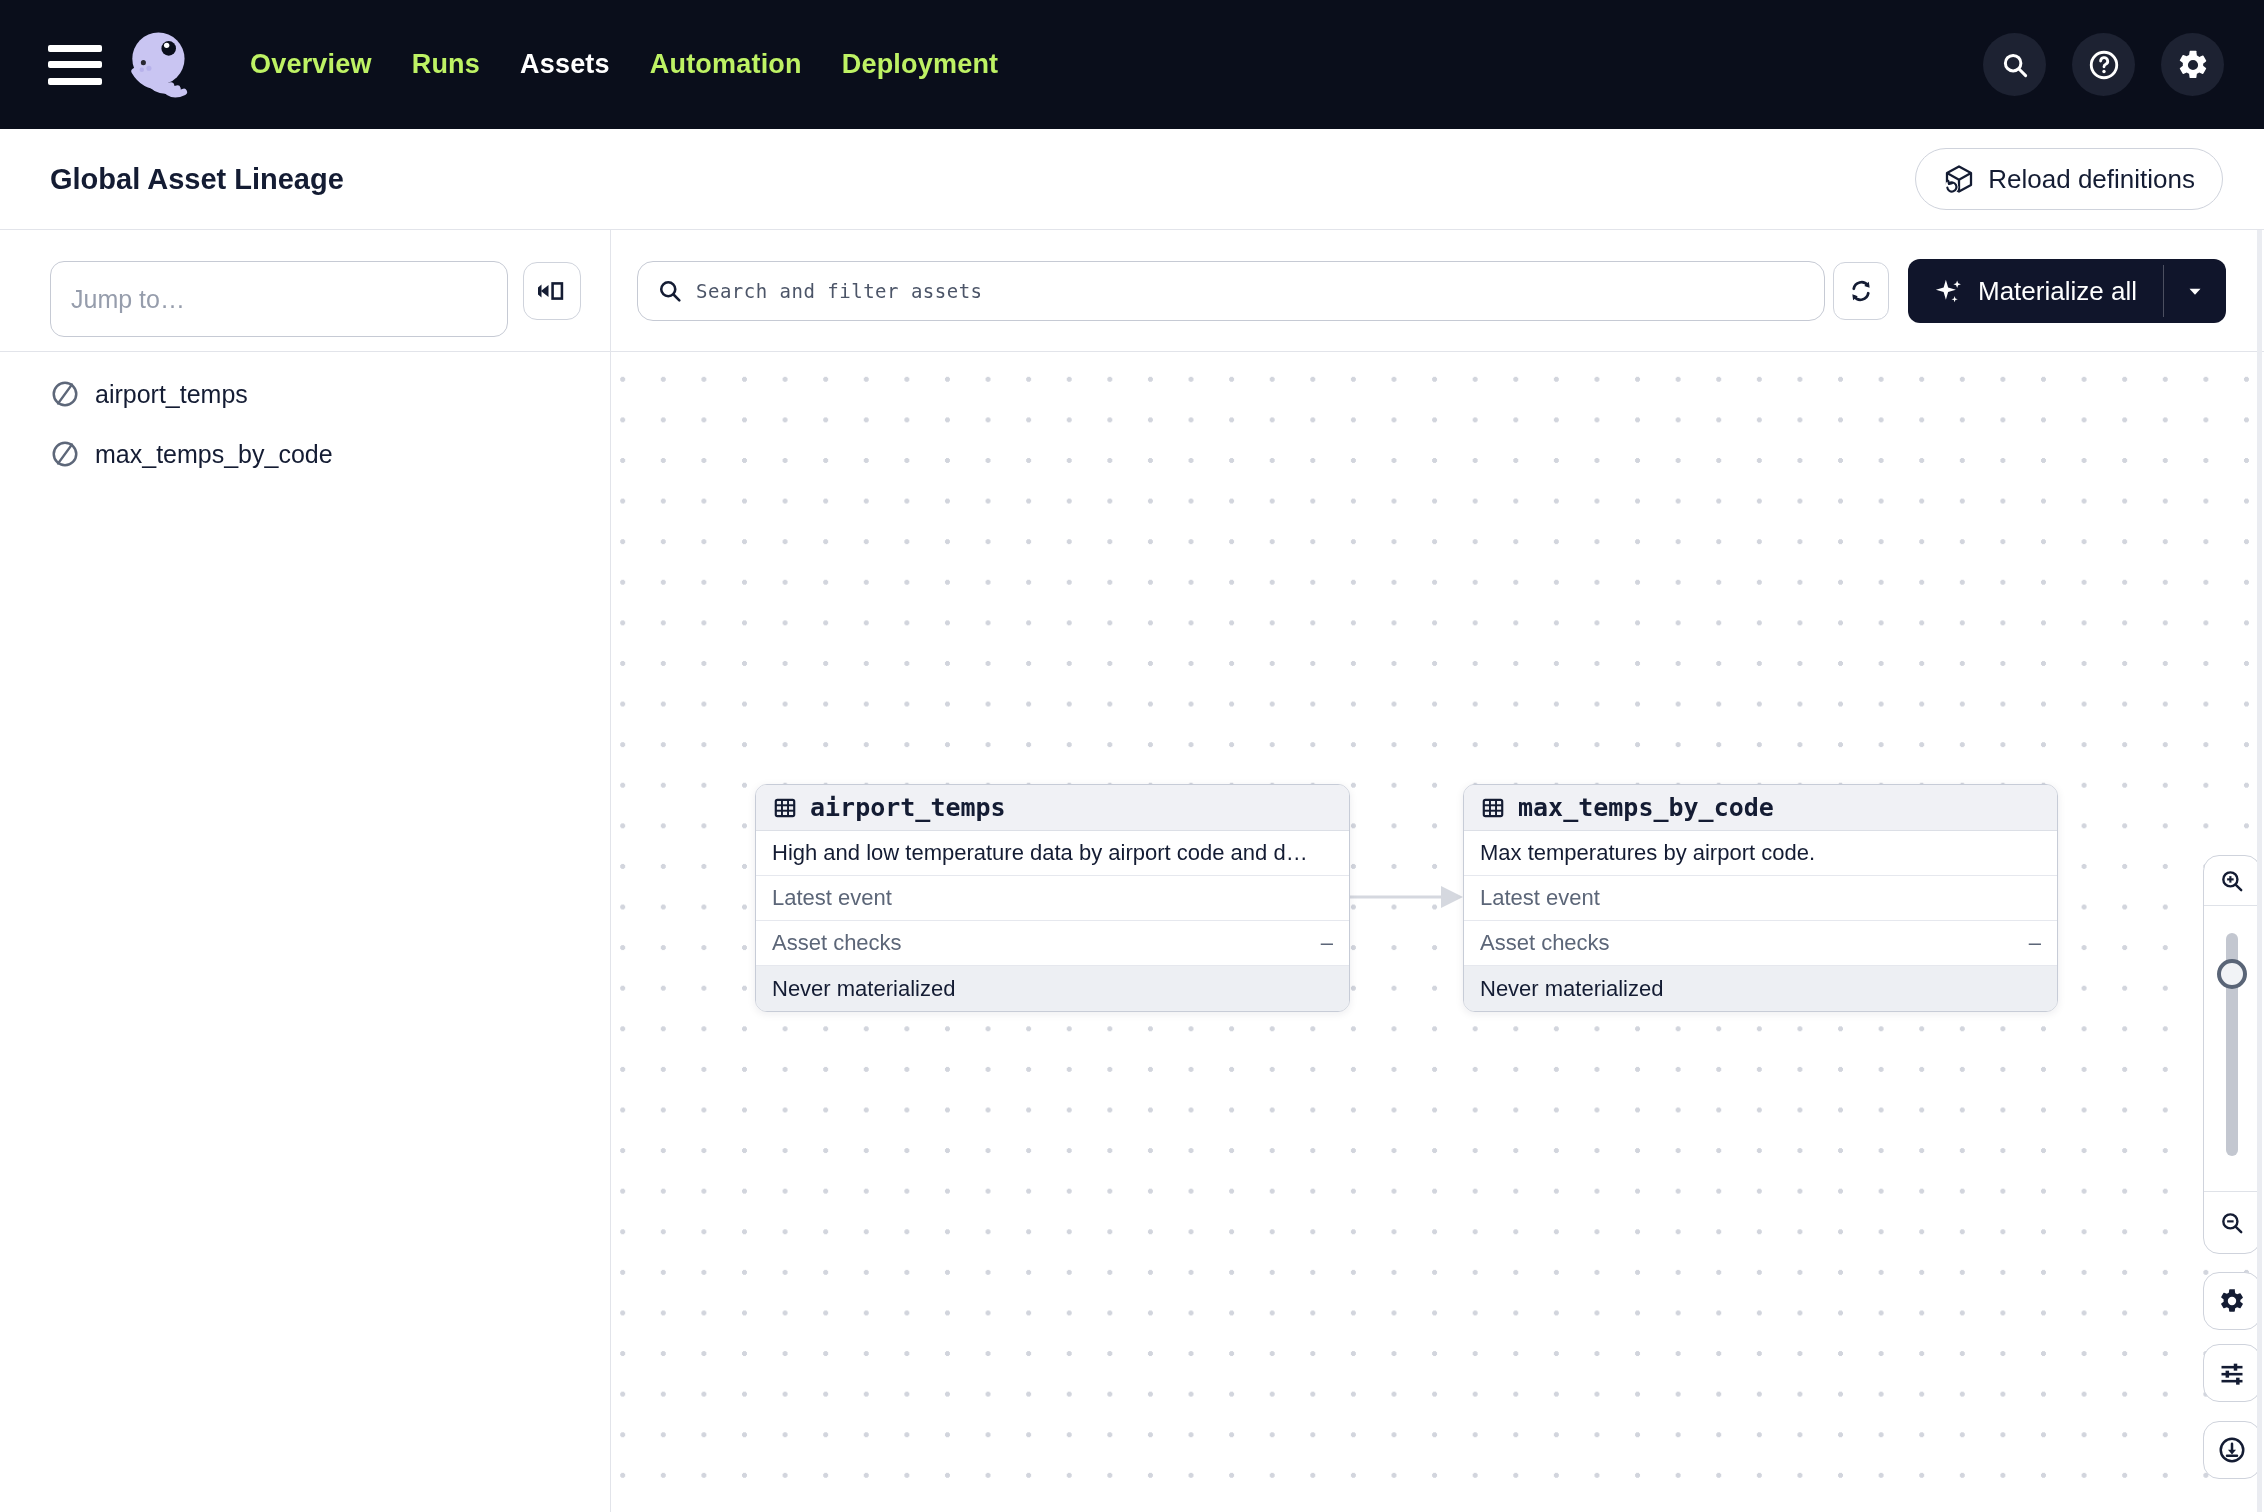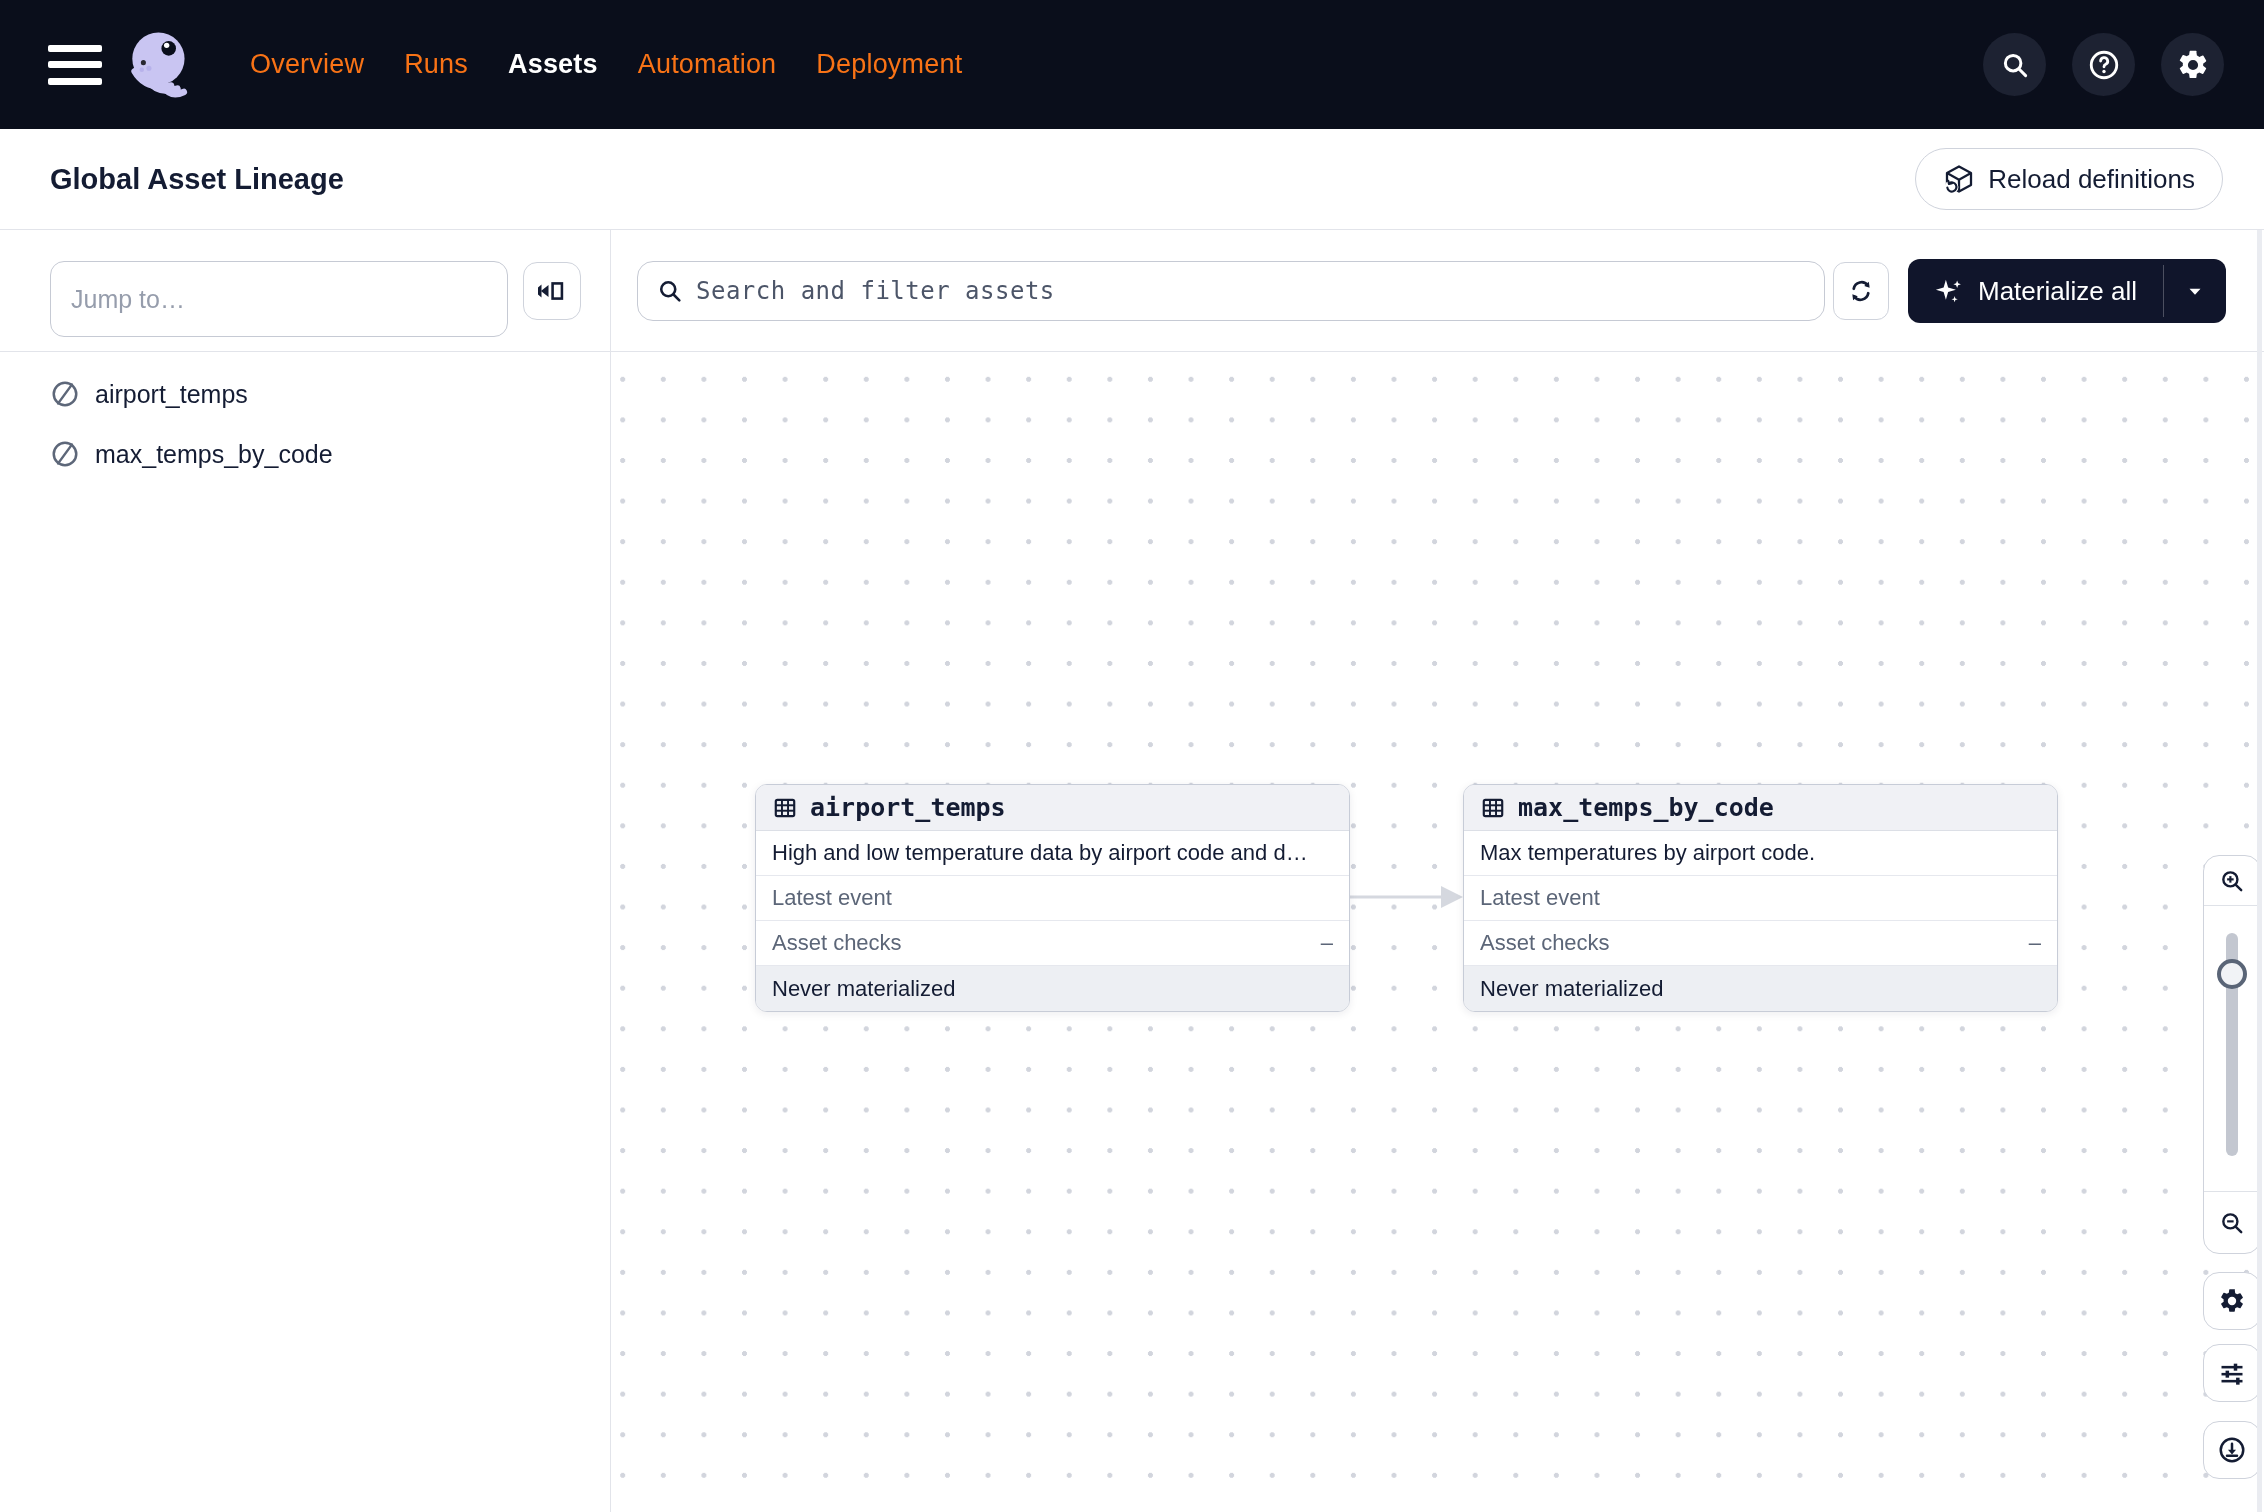--- a/index.html
+++ b/index.html
@@ -6,21 +6,21 @@
   html,body { width:2264px; height:1512px; }
   body { font-family:"Liberation Sans", sans-serif; background:#ffffff; color:#141c33; overflow:hidden; }
   .page { position:relative; width:2264px; height:1512px; display:flex; flex-direction:column; }
 
   
   .topnav { height:129px; background:#0a0e1b; display:flex; align-items:center; padding-left:48px; flex:0 0 auto; }
   .hamburger { width:54px; height:40px; display:flex; flex-direction:column; justify-content:space-between; cursor:pointer; }
   .hamburger span { display:block; height:7px; background:#ffffff; border-radius:2px; }
   .logo { width:76px; height:76px; margin-left:20px; }
   .navitems { display:flex; align-items:center; margin-left:52px; gap:40px; }
-  .navitem { font-size:27px; color:#f97316; cursor:pointer; letter-spacing:.2px; }
+  .navitem { font-size:27px; color:#bef264; cursor:pointer; letter-spacing:.2px;font-weight:bold; }
   .navitem.active { color:#ffffff; font-weight:700; }
   .topnav-right { margin-left:auto; display:flex; align-items:center; gap:26px; margin-right:40px; }
   .navcircle { width:63px; height:63px; border-radius:50%; background:#1d2232; display:flex; align-items:center; justify-content:center; color:#ffffff; cursor:pointer; }
 
   
   .pageheader { height:101px; border-bottom:1px solid #e2e4ea; display:flex; align-items:center; padding:0 41px 0 50px; flex:0 0 auto; background:#fff; }
   .pagetitle { font-size:29px; font-weight:700; color:#141c33; }
   .reload-btn { margin-left:auto; height:62px; border:1px solid #cfd3dc; border-radius:31px; background:#fff; display:flex; align-items:center; gap:13px; padding:0 27px; font-size:26px; color:#141c33; cursor:pointer; }
 
   
@@ -32,21 +32,21 @@
   .collapse-btn { position:absolute; left:523px; top:32px; width:58px; height:58px; border:1px solid #cfd3dc; border-radius:14px; background:#fff; display:flex; align-items:center; justify-content:center; color:#141c33; cursor:pointer; }
   .asset-list { padding-top:12px; }
   .asset-item { height:60px; display:flex; align-items:center; gap:15px; padding-left:50px; font-size:25px; color:#141c33; cursor:pointer; }
   .asset-item .slash-ic { color:#5d6779; display:flex; }
 
   
   .graph { flex:1; display:flex; flex-direction:column; position:relative; min-width:0; }
   .scroll-strip { position:absolute; right:2px; top:0; bottom:0; width:5px; background:#eaecf1; z-index:6; }
   .g-toolbar { height:122px; border-bottom:1px solid #e2e4ea; position:relative; background:#fff; flex:0 0 auto; z-index:5; }
   .search-box { position:absolute; left:26px; top:31px; width:1188px; height:60px; border:1px solid #c6cad4; border-radius:16px; display:flex; align-items:center; padding-left:18px; gap:12px; background:#fff; }
-  .search-box input { border:none; outline:none; flex:1; height:100%; font-family:"DejaVu Sans Mono", monospace; font-size:24px; color:#ef4444; background:transparent; letter-spacing:.5px; }
+  .search-box input { border:none; outline:none; flex:1; height:100%; font-family:"DejaVu Sans Mono", monospace; font-size:19px; color:#ef4444; background:transparent; letter-spacing:.5px; }
   .search-box input::placeholder { color:#4c5568; }
   .refresh-btn { position:absolute; left:1222px; top:32px; width:56px; height:58px; border:1px solid #cfd3dc; border-radius:12px; background:#fff; display:flex; align-items:center; justify-content:center; color:#141c33; cursor:pointer; }
   .materialize { position:absolute; left:1297px; top:29px; height:64px; border-radius:12px; background:#10152b; display:flex; align-items:stretch; color:#fff; cursor:pointer; }
   .materialize .mat-main { display:flex; align-items:center; gap:14px; padding:16px 26px; font-size:26px; }
   .materialize .mat-sep { width:1px; background:rgba(255,255,255,.25); margin:6px 0; }
   .materialize .mat-caret { width:62px; display:flex; align-items:center; justify-content:center; }
 
   
   .canvas { flex:1; position:relative; overflow:hidden;
     background-image:radial-gradient(circle, #d2d5dd 2.6px, rgba(0,0,0,0) 2.8px);

